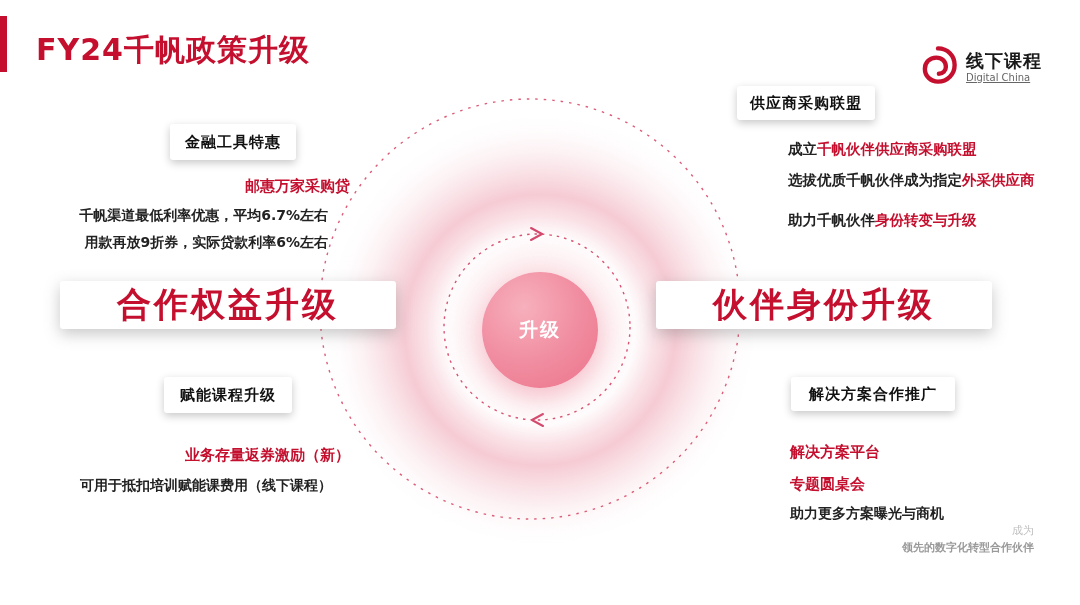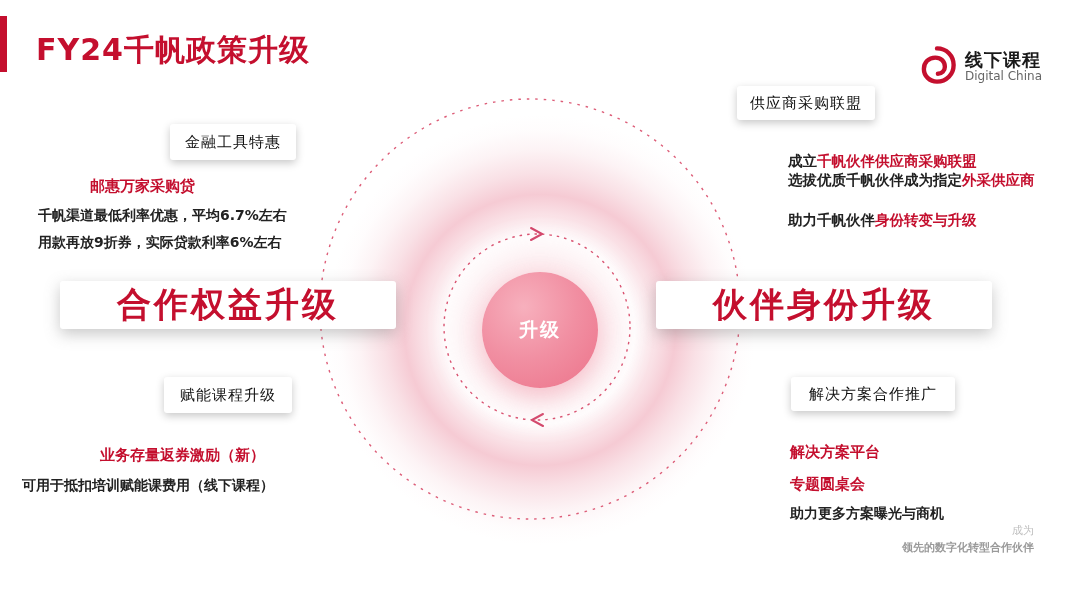--- a/index.html
+++ b/index.html
@@ -8,21 +8,21 @@
     font-family:"DejaVu Sans","Liberation Sans",sans-serif;
   }
   .abs{position:absolute;}
   
   .edge-bar{left:0;top:16px;width:7px;height:56px;background:#c40f2e;}
   .title{left:36px;top:30px;font-size:30px;font-weight:700;color:#c40f2e;letter-spacing:1px;}
   
   .logo{top:44px;right:38px;display:flex;align-items:center;gap:7px;}
   .logo-text{display:flex;flex-direction:column;line-height:1.15;}
   .logo-brand{font-size:18px;font-weight:700;color:#1a1a1a;letter-spacing:1px;}
-  .logo-sub{font-size:12px;color:#666;}
+  .logo-sub{font-size:10px;color:#666;text-decoration:underline;}
   
   .ring{
     left:325px;top:115px;width:430px;height:430px;border-radius:50%;z-index:1;
     background:radial-gradient(closest-side,
       rgba(255,255,255,0) 0%,
       rgba(255,255,255,0) 44%,
       rgba(247,209,217,0.55) 52%,
       rgba(245,198,208,0.92) 63%,
       rgba(247,213,220,0.72) 73%,
       rgba(250,229,233,0.45) 84%,
@@ -42,30 +42,30 @@
     background:#ffffff;box-shadow:0 5px 15px rgba(110,110,110,0.38);border-radius:3px;z-index:5;
     display:flex;align-items:center;justify-content:center;
     font-size:34px;font-weight:700;color:#c40f2e;letter-spacing:3px;
   }
   .bar-left{left:60px;top:281px;width:336px;height:48px;}
   .bar-right{left:656px;top:281px;width:336px;height:48px;}
   
   .tagbox{
     background:#ffffff;box-shadow:0 3px 9px rgba(0,0,0,0.22);border-radius:3px;z-index:5;
     display:flex;align-items:center;justify-content:center;
-    font-size:15px;font-weight:400;color:#111111;letter-spacing:1px;
+    font-size:15px;font-weight:700;color:#111111;letter-spacing:1px;
   }
   .box-fin{left:170px;top:124px;width:126px;height:36px;}
   .box-course{left:164px;top:377px;width:128px;height:36px;}
   .box-supplier{left:737px;top:86px;width:138px;height:34px;}
   .box-solution{left:791px;top:377px;width:164px;height:34px;}
   
   .red-h{color:#c40f2e;font-weight:700;font-size:15px;}
   .black-t{color:#222222;font-weight:600;font-size:14px;}
-  .center-t{text-align:left;}
+  .center-t{text-align:right;}
   .lt-highlight{left:90px;top:177px;width:260px;z-index:5;}
   .lt-line1{left:38px;top:207px;width:290px;z-index:5;}
   .lt-line2{left:38px;top:234px;width:290px;z-index:5;}
   .lb-highlight{left:100px;top:446px;width:250px;z-index:5;font-family:Liberation Mono, monospace;}
   .lb-line{left:22px;top:477px;width:310px;font-size:14px;z-index:5;}
   .rt-line{left:788px;font-size:14.5px;z-index:5;white-space:nowrap;}
   .seg-black{color:#222222;font-weight:600;}
   .seg-red{color:#c40f2e;font-weight:700;}
   .rb-h{left:790px;z-index:5;white-space:nowrap;}
   .rb-line{left:790px;top:505px;font-size:14px;z-index:5;white-space:nowrap;}
@@ -112,21 +112,21 @@
   <div class="abs black-t center-t lt-line1">千帆渠道最低利率优惠，平均6.7%左右</div>
   <div class="abs black-t center-t lt-line2">用款再放9折券，实际贷款利率6%左右</div>
 
   <div class="abs bar bar-left">合作权益升级</div>
 
   <div class="abs tagbox box-course">赋能课程升级</div>
   <div class="abs red-h center-t lb-highlight">业务存量返券激励（新）</div>
   <div class="abs black-t center-t lb-line">可用于抵扣培训赋能课费用（线下课程）</div>
 
   <div class="abs tagbox box-supplier">供应商采购联盟</div>
-  <div class="abs rt-line" style="top:152px">
+  <div class="abs rt-line" style="top:140px">
     <span class="seg-black">成立</span><span class="seg-red">千帆伙伴供应商采购联盟</span>
   </div>
   <div class="abs rt-line" style="top:171px">
     <span class="seg-black">选拔优质千帆伙伴成为指定</span><span class="seg-red">外采供应商</span>
   </div>
   <div class="abs rt-line" style="top:211px">
     <span class="seg-black">助力千帆伙伴</span><span class="seg-red">身份转变与升级</span>
   </div>
 
   <div class="abs bar bar-right">伙伴身份升级</div>

